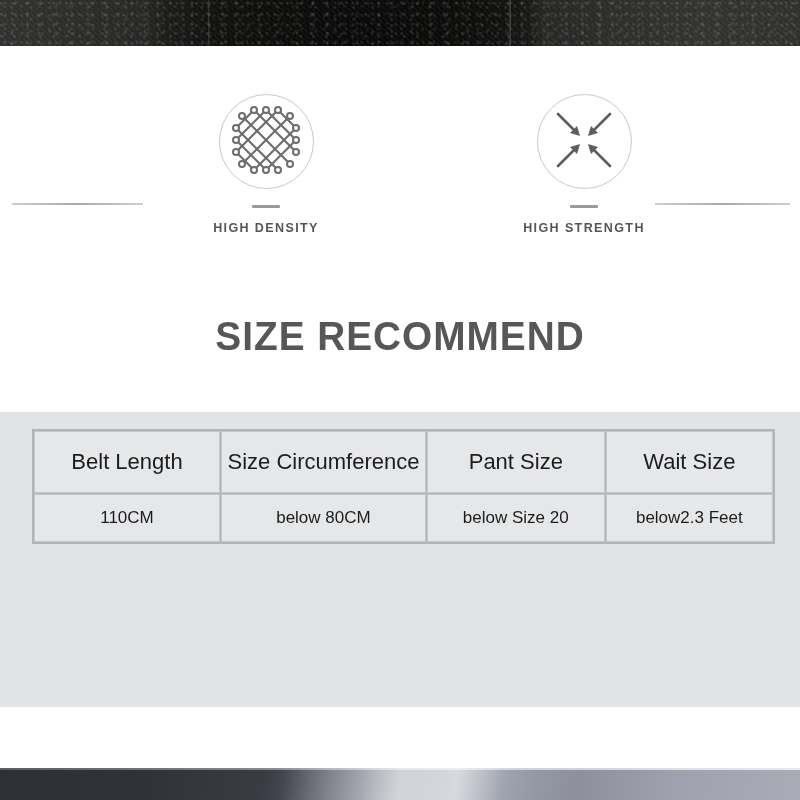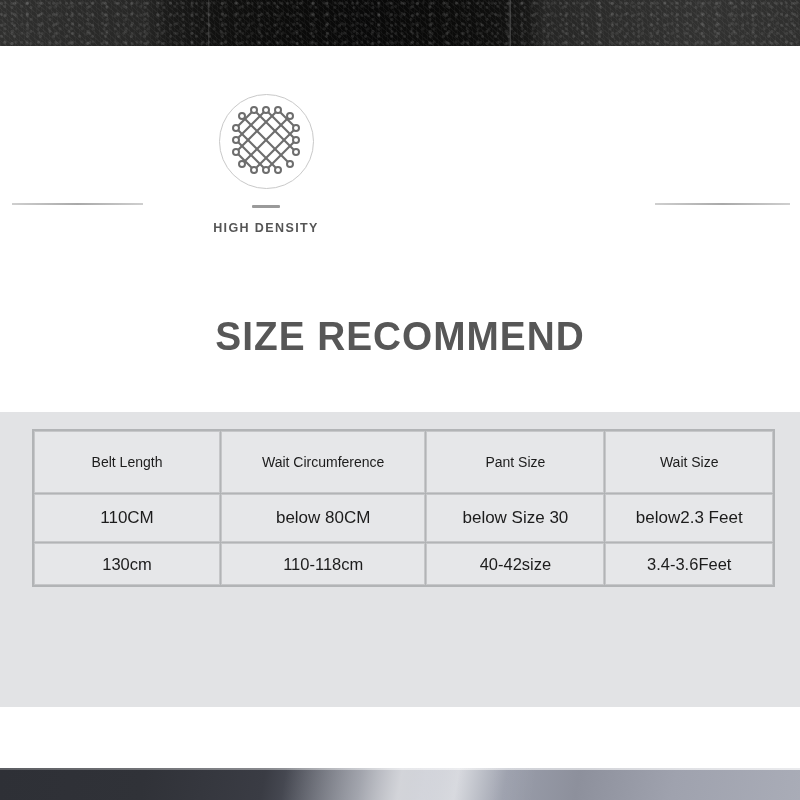--- a/index.html
+++ b/index.html
@@ -140,21 +140,21 @@
   .size-table td, .size-table th {
     background: #e6e7e9;
     border: 1px solid #c6c7c9;
     text-align: center;
     color: #1c1c1c;
     font-weight: 400;
     padding: 0;
   }
   .size-table thead th {
     height: 62px;
-    font-size: 14px;
+    font-size: 22px;
     font-weight: 400;
   }
   .size-table tbody td { height: 42px; font-size: 16.5px; }
   .size-table tbody tr:first-child td { height: 48px; font-size: 17px; }
   .col-1 { width: 188px; }
   .col-2 { width: 206px; }
   .col-3 { width: 180px; }
   .col-4 { width: 169px; }
 
   
@@ -239,55 +239,71 @@
                 <circle cx="36" cy="66" r="3"></circle>
                   <circle cx="48" cy="66" r="3"></circle>
               </g>
             </svg>
           </span>
         </div>
         <div class="dash"></div>
         <div class="flabel">HIGH DENSITY</div>
       </div>
 
+      <div class="feature">
+        <div class="circle">
+          <span>
+            <svg width="64" height="64" viewBox="0 0 64 64">
+              <g stroke="#5f5f5f" stroke-width="2.6" stroke-linecap="round">
+                <line x1="6" y1="6" x2="24" y2="24"></line>
+                <line x1="58" y1="6" x2="40" y2="24"></line>
+                <line x1="6" y1="58" x2="24" y2="40"></line>
+                <line x1="58" y1="58" x2="40" y2="40"></line>
+              </g>
+              <g fill="#5f5f5f">
+                <polygon points="28,28 18,25 25,18"></polygon>
+                <polygon points="36,28 46,25 39,18"></polygon>
+                <polygon points="28,36 18,39 25,46"></polygon>
+                <polygon points="36,36 46,39 39,46"></polygon>
+              </g>
+            </svg>
+          </span>
+        </div>
+        <div class="dash"></div>
+        <div class="flabel">HIGH STRENGTH</div>
+      </div>
 
 
     </div>
   </div>
 
   <div class="title">SIZE RECOMMEND</div>
 
   <div class="table-band">
     <table class="size-table">
       <colgroup>
         <col class="col-1">
           <col class="col-2">
           <col class="col-3">
           <col class="col-4">
       </colgroup>
       <thead>
         <tr>
           <th>Belt Length</th>
-          <th>Wait Circumference</th>
+          <th>Size Circumference</th>
           <th>Pant Size</th>
           <th>Wait Size</th>
         </tr>
       </thead>
       <tbody>
         <tr>
           <td>110CM</td>
           <td>below 80CM</td>
-          <td>below Size 30</td>
+          <td>below Size 20</td>
           <td>below2.3 Feet</td>
-        </tr>
-        <tr>
-          <td>130cm</td>
-          <td>110-118cm</td>
-          <td>40-42size</td>
-          <td>3.4-3.6Feet</td>
         </tr>
       </tbody>
     </table>
   </div>
 
   <div class="bottom-band">
     <div class="topedge"></div>
     <div class="sheen"></div>
   </div>
 

